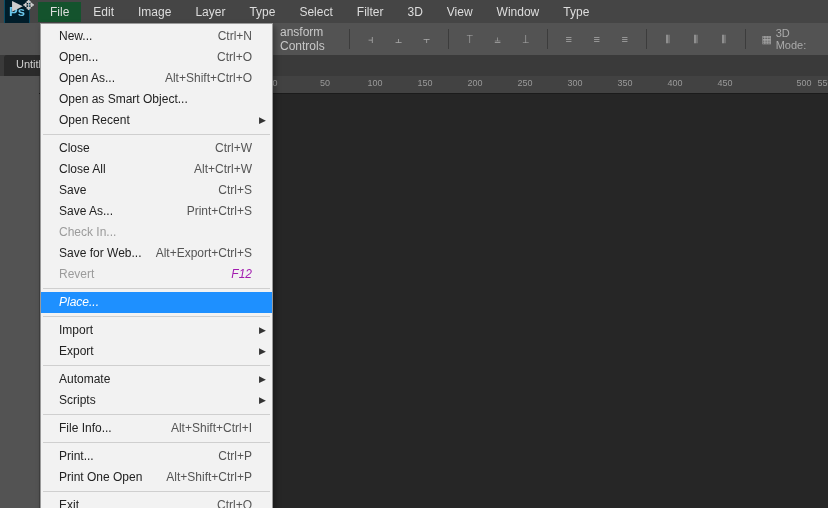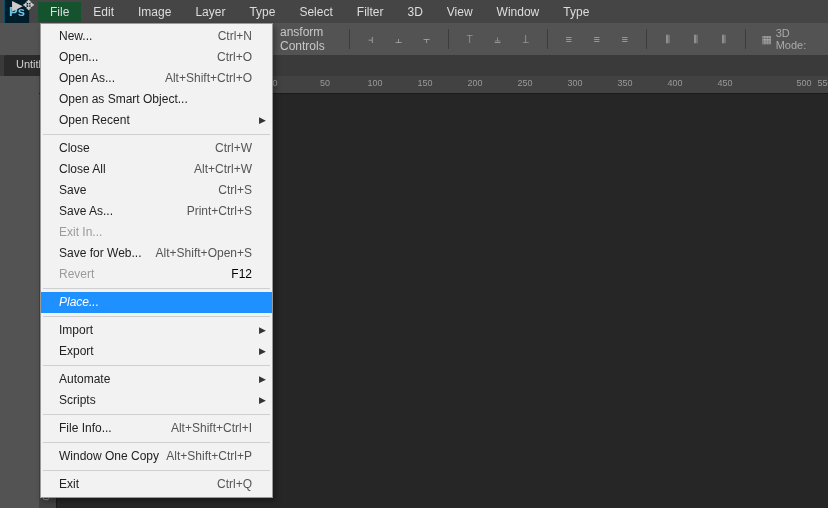--- a/index.html
+++ b/index.html
@@ -37,21 +37,21 @@
   .canvas-area { flex: 1; background: #262626; }
   .work-right { flex: 1; display: flex; flex-direction: column; }
   .ruler-row { display: flex; }
 
   
   .dropdown { position: absolute; top: 23px; left: 40px; width: 233px; background: #f2f2f2; border: 1px solid #9a9a9a; box-shadow: 2px 3px 6px rgba(0,0,0,.35); font-size: 12px; color: #222; z-index: 50; padding: 2px 0; }
   .dd-row { display: flex; justify-content: space-between; align-items: center; padding: 3px 20px 3px 18px; line-height: 15px; cursor: default; position: relative; }
   .dd-row.disabled { color: #9b9b9b; }
   .dd-row.highlight { background: #1e90ff; color: #fff; font-style: italic; }
   .dd-row .shortcut { color: #555; font-size: 12px; }
-  .dd-row.disabled .shortcut { color: #000000; }
+  .dd-row.disabled .shortcut { color: #a21caf; font-style: italic; }
   .dd-sep { height: 1px; background: #cfcfcf; margin: 3px 2px; }
   .submenu-arrow { position: absolute; right: 6px; font-size: 9px; color: #333; }
 </style>
 </head>
 <body>
 
 <div class="menubar">
   <div class="ps-logo">Ps</div>
   <div id="menu-items" style="display: flex;">
       <div class="menu-item open">File</div>
@@ -171,25 +171,25 @@
     </div>
     <div class="dd-row">
       <span>Save</span>
       <span class="shortcut">Ctrl+S</span>
     </div>
     <div class="dd-row">
       <span>Save As...</span>
       <span class="shortcut">Print+Ctrl+S</span>
     </div>
     <div class="dd-row disabled">
-      <span>Exit In...</span>
+      <span>Check In...</span>
     </div>
     <div class="dd-row">
       <span>Save for Web...</span>
-      <span class="shortcut">Alt+Shift+Open+S</span>
+      <span class="shortcut">Alt+Export+Ctrl+S</span>
     </div>
     <div class="dd-row disabled">
       <span>Revert</span>
       <span class="shortcut">F12</span>
     </div>
     <div class="dd-sep"></div>
     <div class="dd-row highlight">
       <span>Place...</span>
     </div>
     <div class="dd-sep"></div>
@@ -210,21 +210,25 @@
       <span>Scripts</span>
       <span class="submenu-arrow">▶</span>
     </div>
     <div class="dd-sep"></div>
     <div class="dd-row">
       <span>File Info...</span>
       <span class="shortcut">Alt+Shift+Ctrl+I</span>
     </div>
     <div class="dd-sep"></div>
     <div class="dd-row">
-      <span>Window One Copy</span>
+      <span>Print...</span>
+      <span class="shortcut">Ctrl+P</span>
+    </div>
+    <div class="dd-row">
+      <span>Print One Open</span>
       <span class="shortcut">Alt+Shift+Ctrl+P</span>
     </div>
     <div class="dd-sep"></div>
     <div class="dd-row">
       <span>Exit</span>
       <span class="shortcut">Ctrl+Q</span>
     </div>
   </div>
 
 </body></html>

